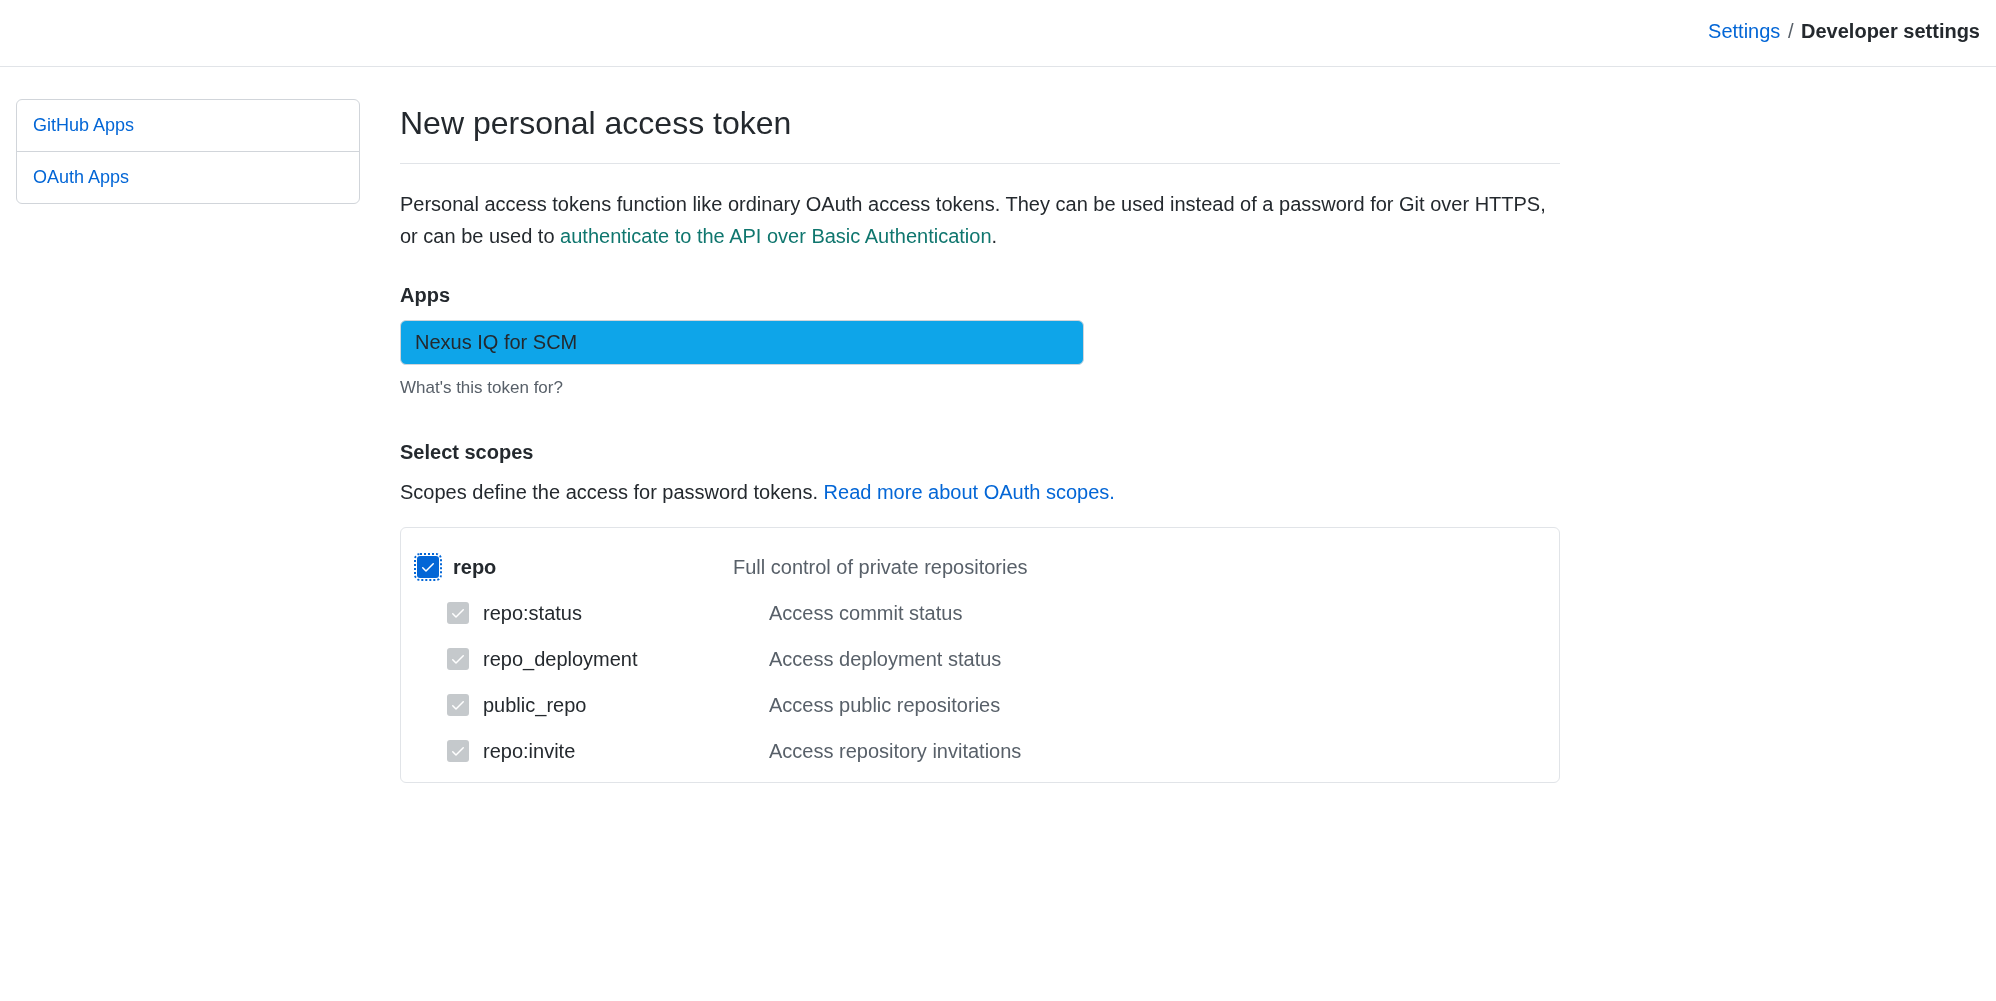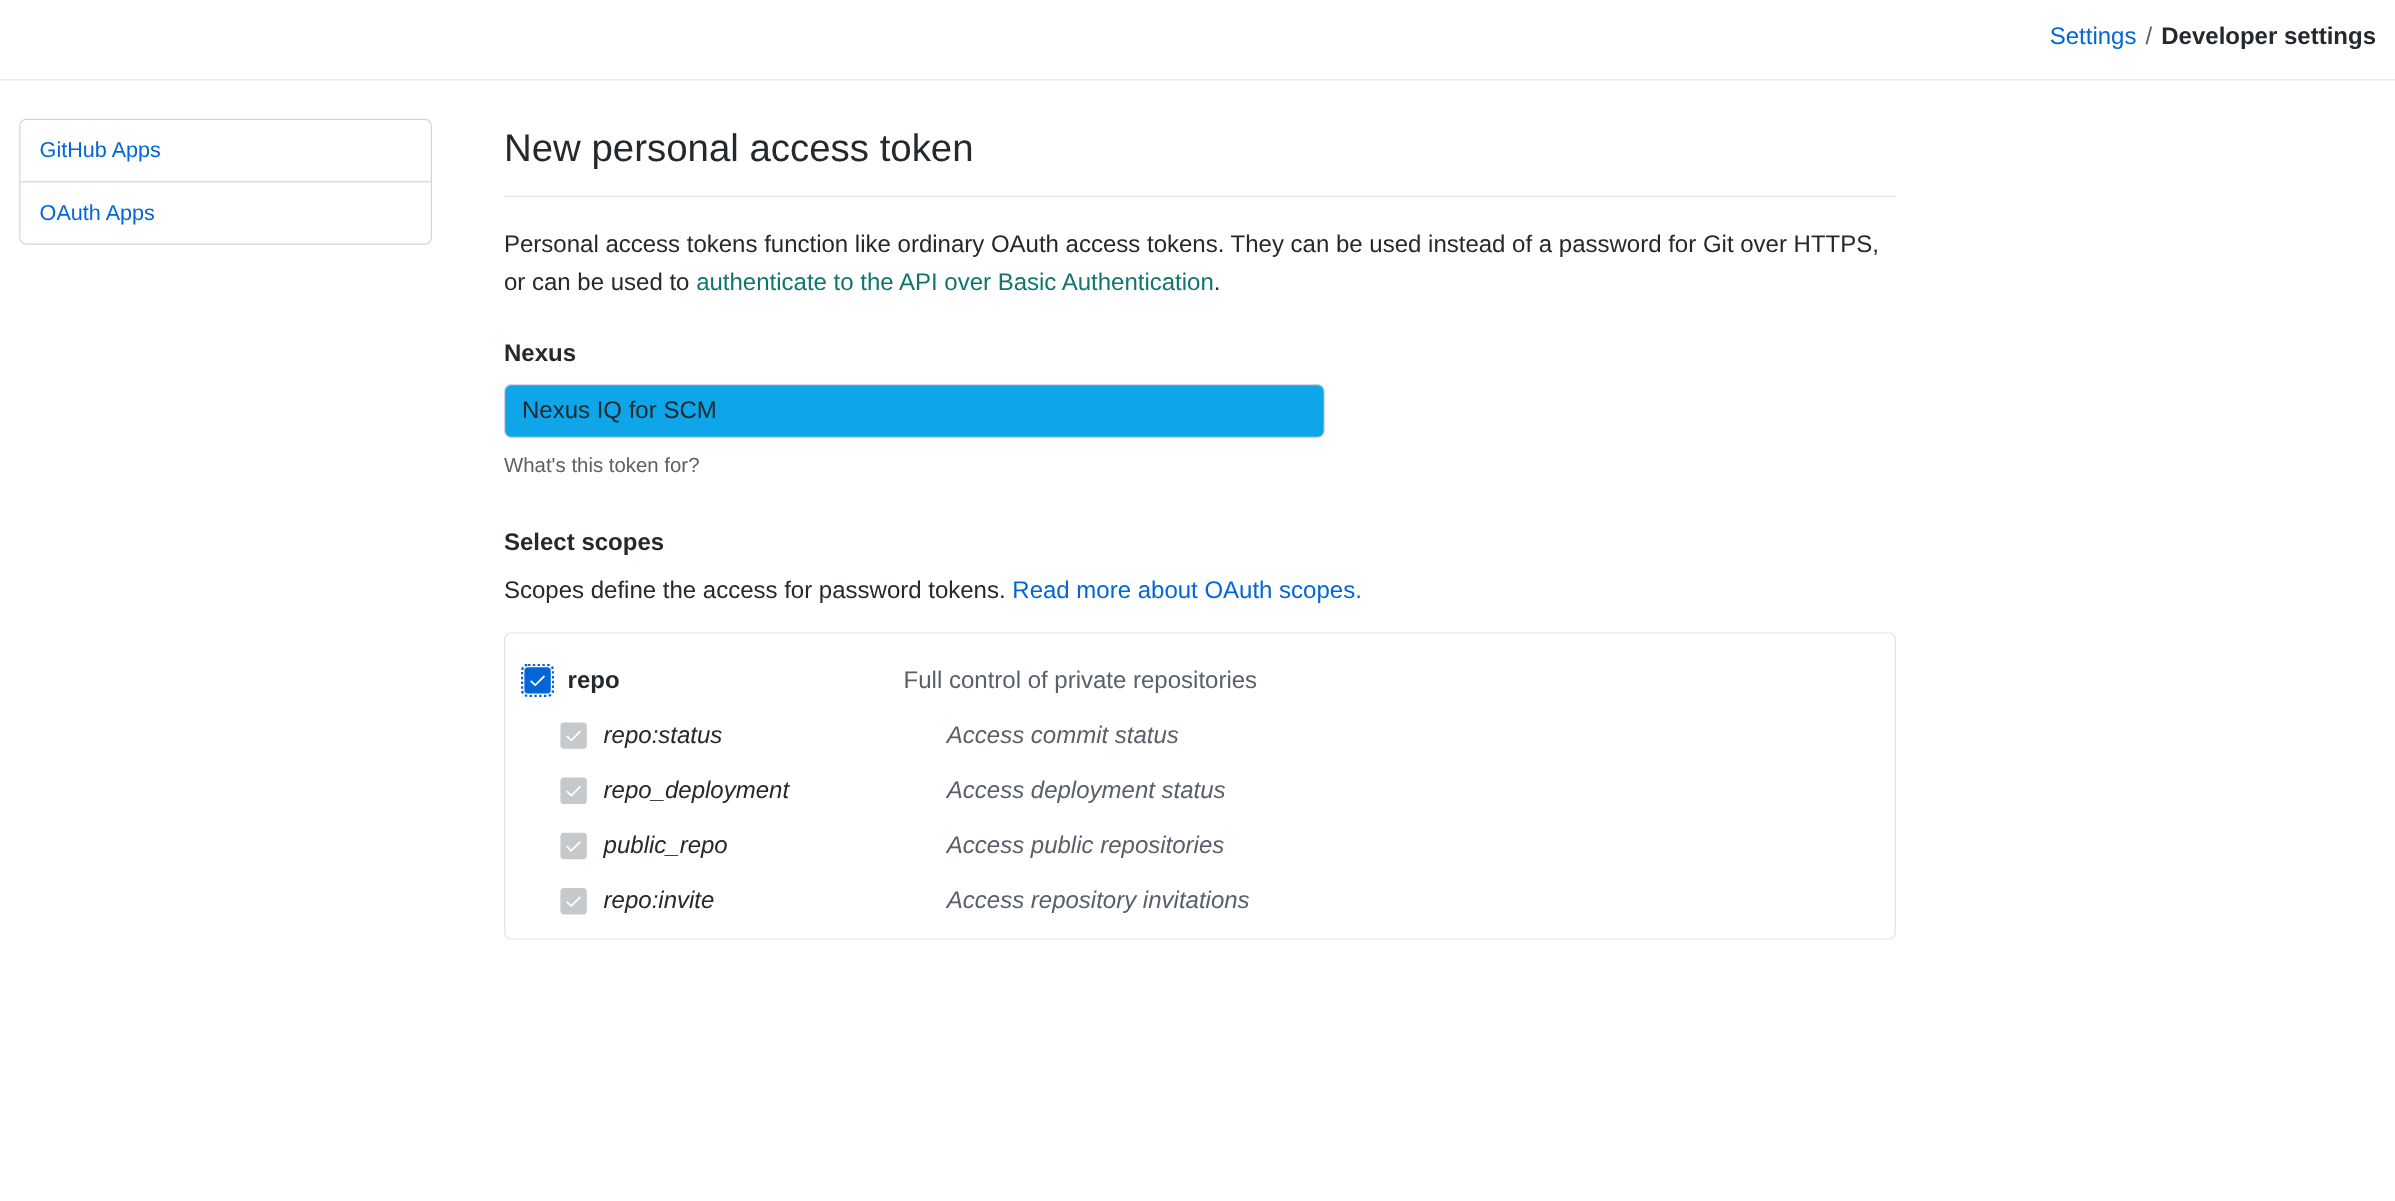--- a/index.html
+++ b/index.html
@@ -28,21 +28,21 @@
       color: #586069;
       margin: 0 2px;
     }
     .breadcrumb-current {
       color: #24292e;
       font-weight: 600;
     }
     .container {
       display: flex;
       padding: 32px 16px;
-      gap: 60px;
+      gap: 40px;
       max-width: 1996px;
     }
     .sidebar {
       flex: 0 0 344px;
     }
     .sidebar-menu {
       border: 1px solid #d1d5da;
       border-radius: 6px;
       overflow: hidden;
     }
@@ -122,21 +122,20 @@
       border-radius: 6px;
       padding: 16px 16px 8px 16px;
     }
     .scope-row {
       display: flex;
       align-items: center;
       padding: 8px 0;
     }
     .scope-row.child {
       padding-left: 30px;
-      font-style: italic;
     }
     .scope-checkbox {
       width: 22px;
       height: 22px;
       border-radius: 3px;
       display: flex;
       align-items: center;
       justify-content: center;
       flex-shrink: 0;
       margin-right: 14px;
@@ -187,21 +186,21 @@
     </div>
   </div>
 
   <div class="main">
     <h1 class="page-title">New personal access token</h1>
 
     <p class="description">
       <span>Personal access tokens function like ordinary OAuth access tokens. They can be used instead of a password for Git over HTTPS, or can be used to </span><a href="#">authenticate to the API over Basic Authentication</a><span>.</span>
     </p>
 
-    <div class="section-label">Nexus</div>
+    <div class="section-label">Apps</div>
     <input type="text" class="note-input" value="Nexus IQ for SCM" style="">
     <div class="note-hint">What's this token for?</div>
 
     <div class="section-label">Select scopes</div>
     <p class="scopes-desc">
       <span>Scopes define the access for password tokens. </span><a href="#">Read more about OAuth scopes.</a>
     </p>
 
     <div class="scopes-box">
       <div class="scope-row">

